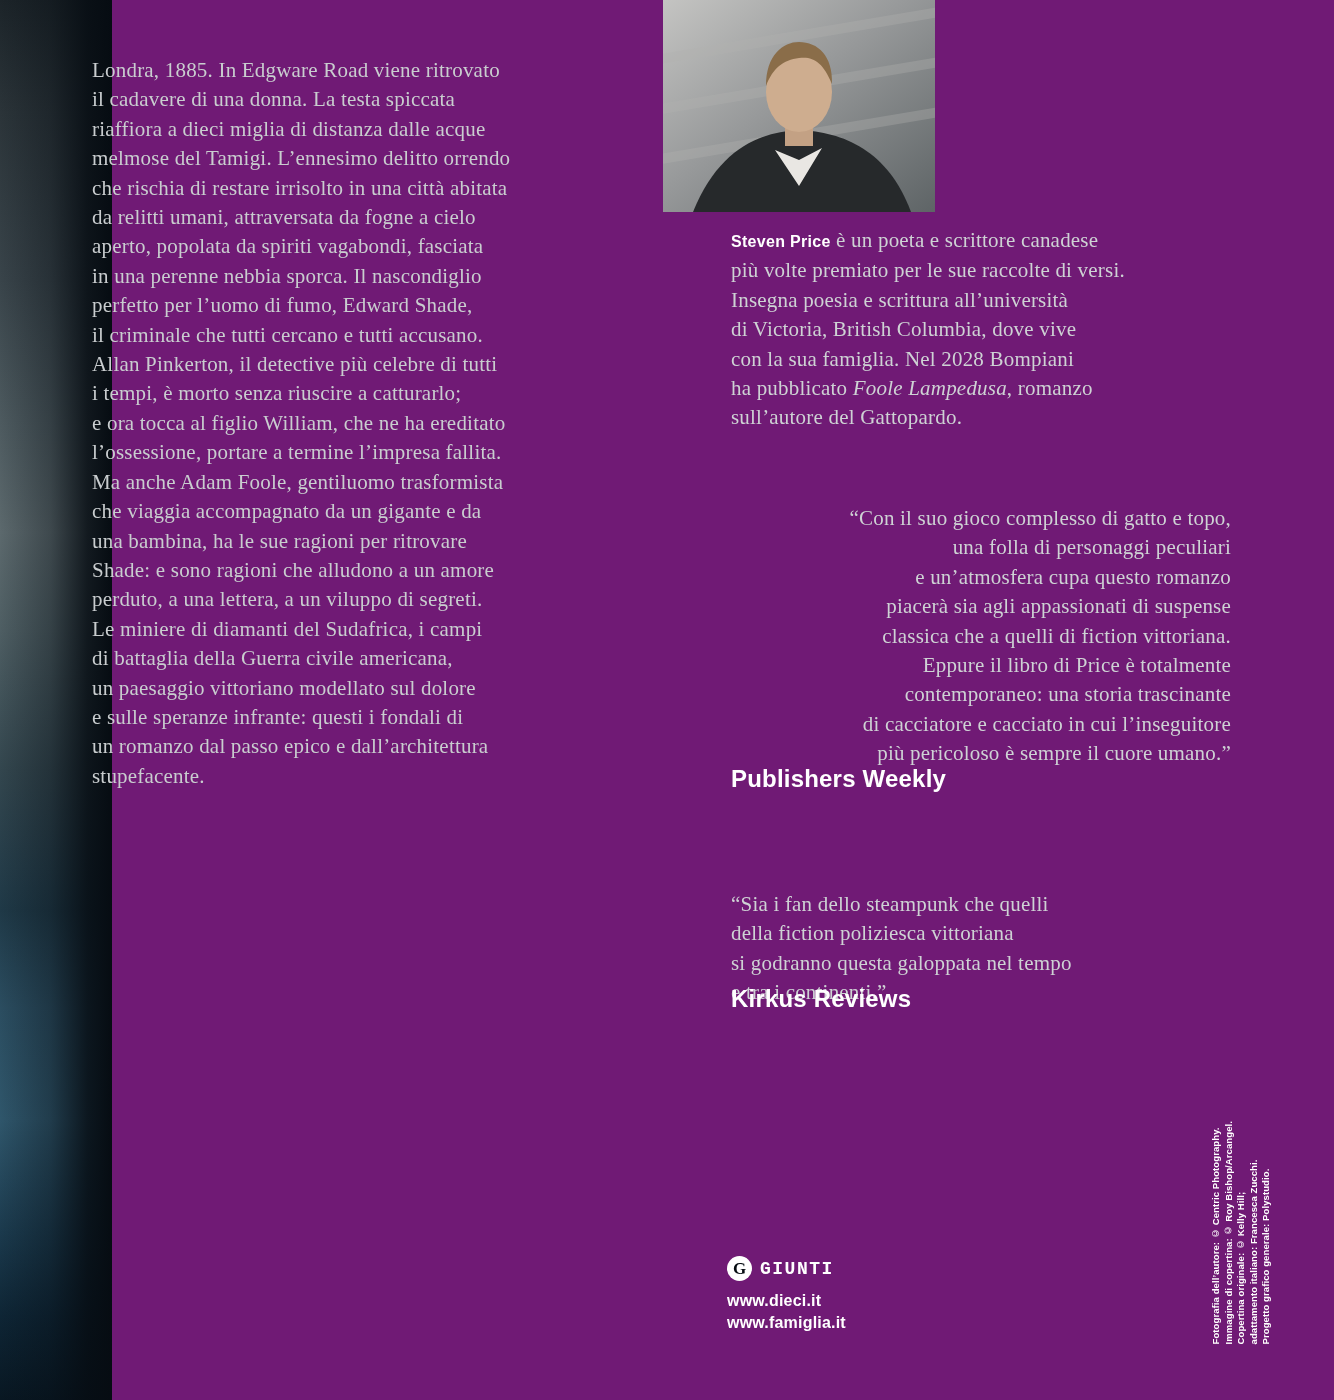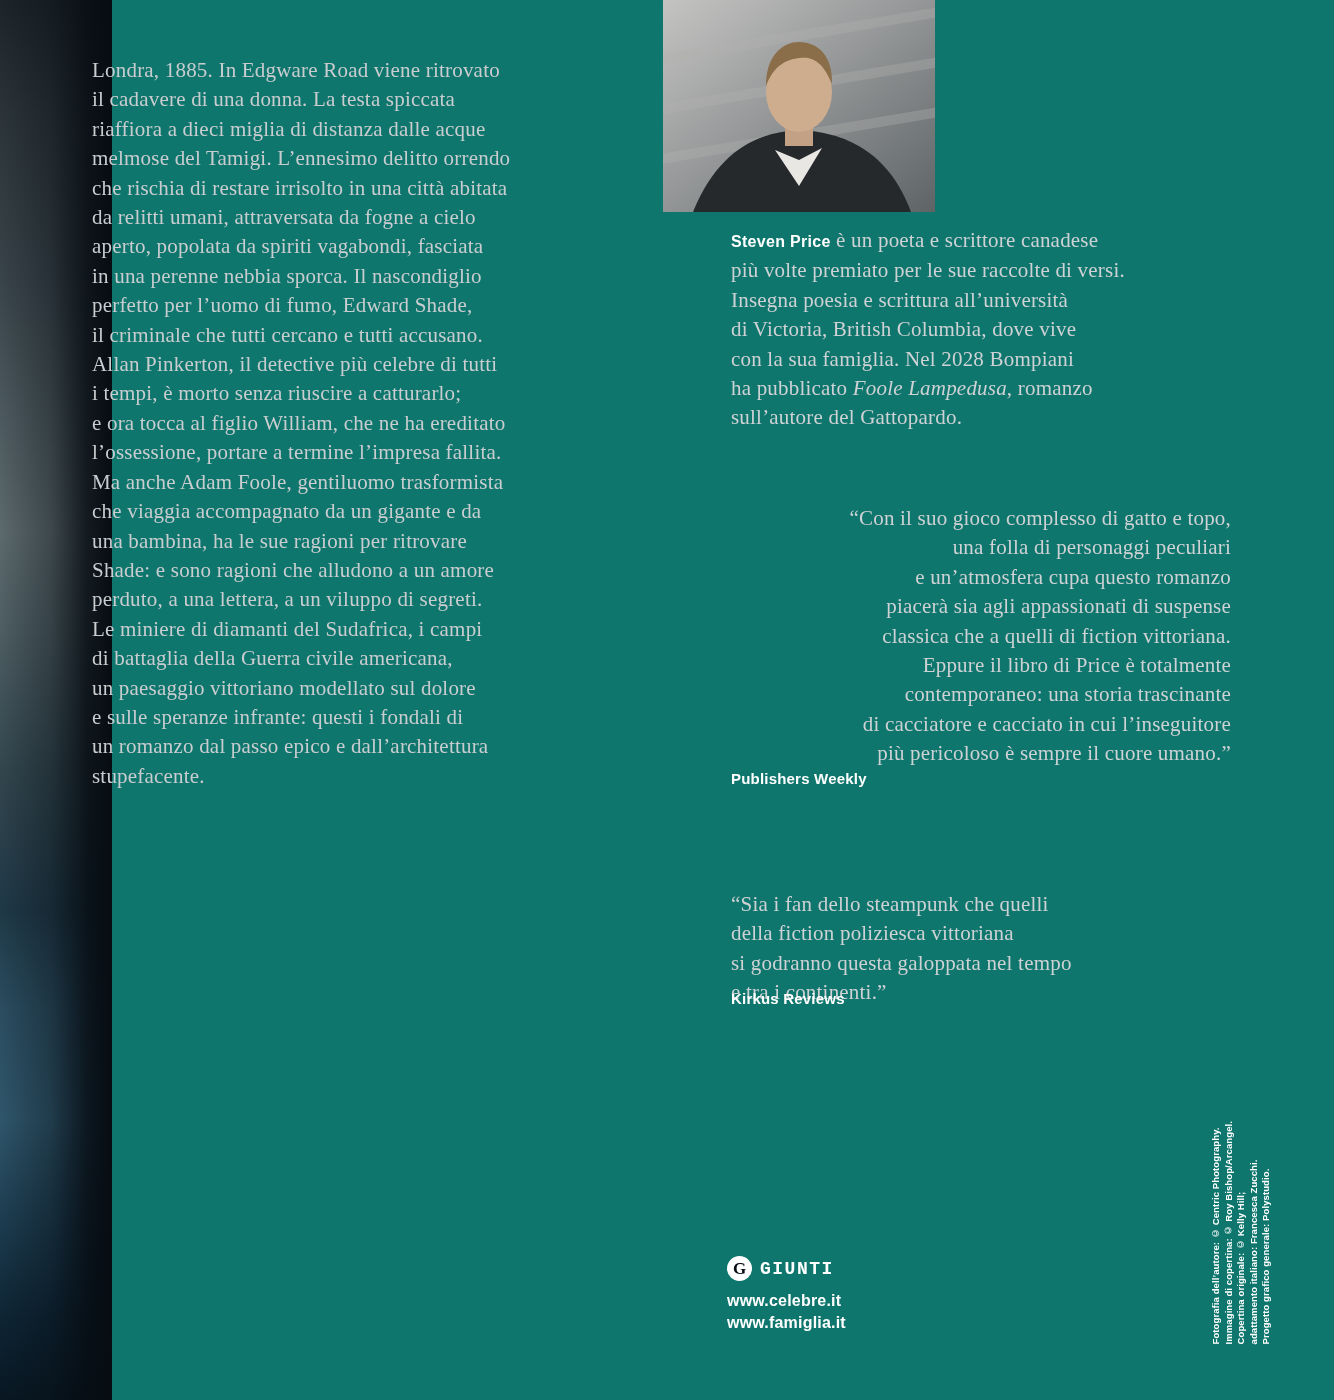--- a/index.html
+++ b/index.html
@@ -1,18 +1,18 @@
 <!DOCTYPE html>
 <html><head>
 <meta charset="utf-8">
 <style>
   html,body { margin:0; padding:0; background:#000; }
   .page {
     position:relative; width:1334px; height:1400px;
-    background:#0f766e; overflow:hidden;
+    background:#701a75; overflow:hidden;
     font-family:"Liberation Serif", serif;
   }
   
   .cover-bleed {
     position:absolute; left:0; top:0; width:112px; height:100%;
     background:linear-gradient(180deg,
       #1c2429 0%, #2b3439 8%, #39444a 20%, #4d5a5f 30%,
       #5c696d 38%, #4e5e63 45%, #33464e 55%, #1f3947 65%,
       #2b4d60 72%, #2f566b 80%, #1b3a4d 88%, #0e2535 94%, #081722 100%);
   }
@@ -40,21 +40,21 @@
     font-family:"Liberation Sans", sans-serif; font-weight:bold;
     color:#ffffff; font-size:16px; letter-spacing:0.3px;
   }
   .italic-title { font-style:italic; }
   .quote-1 { top:504px;text-align:right; }
   .source-1 { top:766px; }
   .quote-2 { top:890px; }
   .source-2 { top:986px; }
   .review-source {
     font-family:"Liberation Sans", sans-serif; font-weight:bold;
-    color:#ffffff; font-size:15px; letter-spacing:0.2px; line-height:26px;
+    color:#ffffff; font-size:24px; letter-spacing:0.2px; line-height:26px;
   }
   .publisher { position:absolute; left:727px; top:1256px; }
   .logo-row { display:flex; align-items:center; gap:8px; }
   .logo-circle {
     width:25px; height:25px; border-radius:50%; background:#ffffff;
     color:#060c12; display:flex; align-items:center; justify-content:center;
     font-family:"Liberation Serif", serif; font-weight:bold; font-size:17px;
   }
   .logo-text {
     font-family:Liberation Mono, monospace; font-weight:bold;
@@ -153,21 +153,21 @@
 si godranno questa galoppata nel tempo
 e tra i continenti.”</p>
   <p class="right-block source-2 review-source">Kirkus Reviews</p>
 
   <div class="publisher">
     <div class="logo-row">
       <span class="logo-circle">G</span>
       <span class="logo-text">GIUNTI</span>
     </div>
     <div class="websites">
-      <div>www.celebre.it</div>
+      <div>www.dieci.it</div>
       <div>www.famiglia.it</div>
     </div>
   </div>
 
   <div class="credits">Fotografia dell’autore: © Centric Photography.
 Immagine di copertina: © Roy Bishop/Arcangel.
 Copertina originale: © Kelly Hill;
 adattamento italiano: Francesca Zucchi.
 Progetto grafico generale: Polystudio.</div>
 

